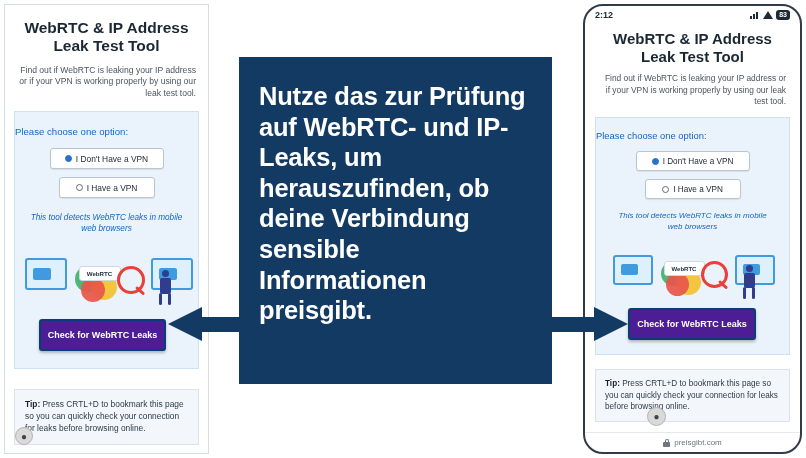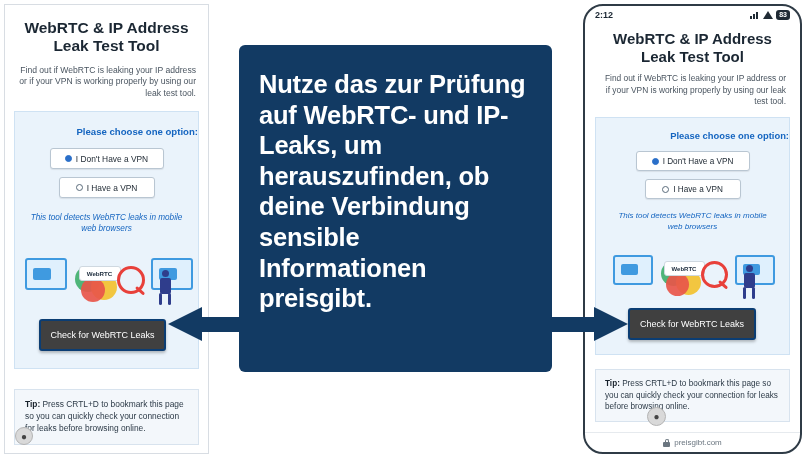--- a/index.html
+++ b/index.html
@@ -40,22 +40,22 @@
     line-height: 1.35;
   }
   .blue-panel {
     background: #eaf3fb;
     border: 1px solid #cfe2f3;
     box-sizing: border-box;
     text-align: center;
   }
   .choose-label {
     color: #1565c0;
-    font-weight: bold;
-    text-align: right;
+    font-weight: normal;
+    text-align: left;
   }
   .opt-btn {
     background: #ffffff;
     border: 1px solid #b9c6d2;
     border-radius: 3px;
     margin: 0 auto;
     display: flex;
     align-items: center;
     justify-content: center;
     color: #222c36;
@@ -127,25 +127,25 @@
     background: #2f3d8c;
     border-radius: 2px;
   }
   .person-head {
     position: absolute;
     background: #2f3d8c;
     border-radius: 50%;
   }
 
   .cta {
-    background: #404040;
+    background: #4c1d95;
     border: 2px solid #0b3d73;
     border-radius: 3px;
     color: #ffffff;
-    font-weight: normal;
+    font-weight: bold;
     text-align: center;
     display: flex;
     align-items: center;
     justify-content: center;
     box-shadow: 0 2px 3px rgba(0,0,0,.25);
   }
   .tip-box {
     background: #f3f7fb;
     border: 1px solid #d8e3ee;
     box-sizing: border-box;
@@ -244,31 +244,30 @@
     width: 4px; height: 4px;
     border: 1px solid #6b7680;
     border-bottom: none;
     border-radius: 2px 2px 0 0;
     box-sizing: border-box;
   }
 
   
   .caption {
     position: absolute;
-    left: 239px; top: 45px;
+    left: 239px; top: 57px;
     width: 313px; height: 327px;
     background: #123a63;
     color: #ffffff;
     box-sizing: border-box;
     padding: 24px 20px 18px 20px;
     font-size: 25.5px;
     font-weight: bold;
     line-height: 1.2;
     letter-spacing: -0.2px;
-    border-radius: 6px;
   }
   .arrow-left-shaft, .arrow-right-shaft {
     position: absolute;
     background: #123a63;
     height: 15px;
   }
   .arrow-head {
     position: absolute;
     width: 0; height: 0;
     border-top: 17px solid transparent;

